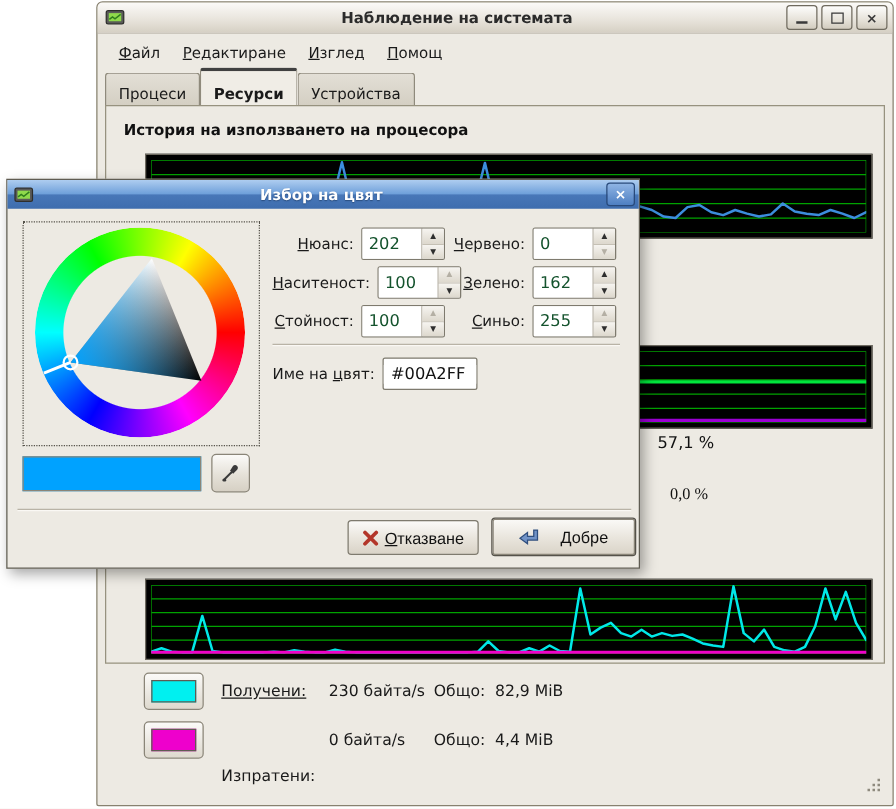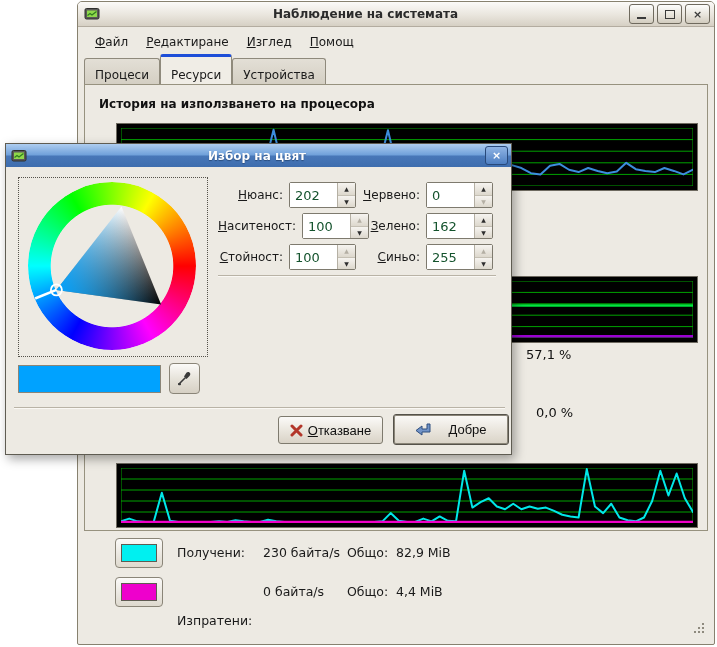--- a/index.html
+++ b/index.html
@@ -23,21 +23,21 @@
       font-weight:bold;color:#3a3a3a;font-size:11px;line-height:1;}
   .glyph-min{display:block;width:9px;height:7px;border-bottom:2px solid #3a3a3a;}
   .glyph-max{display:block;width:8px;height:7px;border:1.5px solid #3a3a3a;}
 
   .menubar{position:absolute;left:2px;top:27px;right:2px;height:26px;display:flex;align-items:center;padding-left:6px;}
   .menu-item{padding:4px 9px;cursor:default;}
 
   .tabbar{position:absolute;left:6px;top:55px;right:6px;height:27px;display:flex;align-items:flex-end;}
   .tab{height:20px;padding:3px 10px 2px 10px;background:linear-gradient(#E3DFD6,#D4CFC3);
       border:1px solid #8F8A7C;border-bottom:none;border-radius:3px 3px 0 0;margin-right:0px;display:flex;align-items:flex-end;}
-  .tab.active{background:#F0EDE6;border-top:3px solid #1d4ed8;height:23px;padding-top:2px;position:relative;z-index:3;}
+  .tab.active{background:#F0EDE6;border-top:3px solid #404040;height:23px;padding-top:2px;position:relative;z-index:3;font-weight:bold;}
 
   .content{position:absolute;left:6px;top:82px;width:624px;height:447px;
       background:#EDEAE3;border:1px solid #97927F;box-sizing:border-box;}
 
   .section-title{font-weight:bold;color:#111;}
   .chart{position:absolute;background:#000;border:1px solid #6E6A60;padding:4px;box-sizing:border-box;}
   .chart svg{width:100%;height:100%;display:block;}
 
   .memtext{position:absolute;font-size:13px;color:#111;white-space:nowrap;}
 
@@ -161,38 +161,38 @@
           <line x1="0" x2="100" y1="60" y2="60" stroke="#00A300" stroke-width="1" vector-effect="non-scaling-stroke"></line>
           <line x1="0" x2="100" y1="80" y2="80" stroke="#00A300" stroke-width="1" vector-effect="non-scaling-stroke"></line>
           <polyline points="0.00,43 100.00,43" fill="none" stroke="#00E53C" stroke-width="2.5" vector-effect="non-scaling-stroke" stroke-linejoin="round" stroke-linecap="round"></polyline>
           <polyline points="0.00,97 100.00,97" fill="none" stroke="#9B00D3" stroke-width="2.5" vector-effect="non-scaling-stroke" stroke-linejoin="round" stroke-linecap="round"></polyline>
         </svg>
       </div>
 
     <span class="memtext" style="left:359px;top:262px;">503,7 MiB</span>
     <span class="memtext" style="left:441px;top:262px;">57,1 %</span>
     <span class="memtext" style="left:359px;top:302px;">494,1 MiB</span>
-    <span class="memtext" style="left:451px;top:320px;">0,0 %</span>
+    <span class="memtext" style="left:451px;top:302px;font-family:Liberation Serif, serif;">0,0 %</span>
 
     <div class="chart" style="left:31px;top:378px;width:582px;height:65px;">
         <svg viewBox="0 0 100 100" preserveAspectRatio="none">
           <rect x="0" y="0" width="100" height="100" fill="none" stroke="#00A300" stroke-width="1" vector-effect="non-scaling-stroke"></rect>
           <line x1="0" x2="100" y1="20" y2="20" stroke="#00A300" stroke-width="1" vector-effect="non-scaling-stroke"></line>
           <line x1="0" x2="100" y1="40" y2="40" stroke="#00A300" stroke-width="1" vector-effect="non-scaling-stroke"></line>
           <line x1="0" x2="100" y1="60" y2="60" stroke="#00A300" stroke-width="1" vector-effect="non-scaling-stroke"></line>
           <line x1="0" x2="100" y1="80" y2="80" stroke="#00A300" stroke-width="1" vector-effect="non-scaling-stroke"></line>
           <polyline points="0.00,97 1.43,92 2.86,97 4.29,98 5.71,98 7.14,45 8.57,96 10.00,98 11.43,98 12.86,98 14.29,98 15.71,98 17.14,97 18.57,98 20.00,95 21.43,97 22.86,98 24.29,98 25.71,94 27.14,97 28.57,98 30.00,98 31.43,98 32.86,98 34.29,98 35.71,98 37.14,98 38.57,98 40.00,98 41.43,98 42.86,98 44.29,98 45.71,97 47.14,82 48.57,96 50.00,98 51.43,98 52.86,92 54.29,97 55.71,88 57.14,96 58.57,97 60.00,5 61.43,72 62.86,62 64.29,55 65.71,70 67.14,75 68.57,65 70.00,75 71.43,70 72.86,74 74.29,72 75.71,78 77.14,85 78.57,88 80.00,90 81.43,2 82.86,70 84.29,82 85.71,65 87.14,90 88.57,95 90.00,97 91.43,90 92.86,60 94.29,5 95.71,50 97.14,10 98.57,55 100.00,80" fill="none" stroke="#00E8E8" stroke-width="2" vector-effect="non-scaling-stroke" stroke-linejoin="round" stroke-linecap="round"></polyline>
           <polyline points="0.00,98.5 100.00,98.5" fill="none" stroke="#F000C8" stroke-width="3" vector-effect="non-scaling-stroke" stroke-linejoin="round" stroke-linecap="round"></polyline>
         </svg>
       </div>
 
     <span class="legend-btn" style="left:30px;top:453px;">
       <span class="legend-swatch" style="background: rgb(0, 240, 240);"></span>
     </span>
-    <span class="legend-text" style="left:92px;top:460px;">Получени:</span>
+    <span class="legend-text" style="left:92px;top:460px;text-decoration:underline;">Получени:</span>
     <span class="legend-text" style="left:178px;top:460px;">230 байта/s</span>
     <span class="legend-text" style="left:262px;top:460px;">Общо:</span>
     <span class="legend-text" style="left:311px;top:460px;">82,9 MiB</span>
 
     <span class="legend-btn" style="left:30px;top:492px;">
       <span class="legend-swatch" style="background: rgb(238, 0, 204);"></span>
     </span>
     <span class="legend-text" style="left:92px;top:499px;margin-top:29px;">Изпратени:</span>
     <span class="legend-text" style="left:178px;top:499px;">0 байта/s</span>
     <span class="legend-text" style="left:262px;top:499px;">Общо:</span>
@@ -317,20 +317,26 @@
         <input value="255" style="">
       <span class="spin-btns">
           <span class="sp up dis">▲</span>
           <span class="sp dn">▼</span>
         </span>
       </span>
   </div>
 
   <div class="sep" style="left:212px;top:131px;width:278px;"></div>
 
+  <div class="spin-row" style="left:212px;top:142px;width:240px;">
+    <span class="lbl" style="flex:0 0 77px;"><span>Име на </span><span style="text-decoration:underline">ц</span><span>вят:</span></span>
+    <span class="name-field">
+        <input value="#00A2FF" style="">
+      </span>
+  </div>
 
   <div class="sep" style="left:8px;top:263px;width:491px;"></div>
 
   <button class="dlg-btn" style="left:272px;top:272px;width:105px;height:28px;">
     <svg width="13" height="13" viewBox="0 0 13 13">
       <path d="M2 2 L11 11 M11 2 L2 11" stroke="#B3362A" stroke-width="3" stroke-linecap="round"></path>
     </svg>
     <span class="accel">Отказване</span>
   </button>
 

